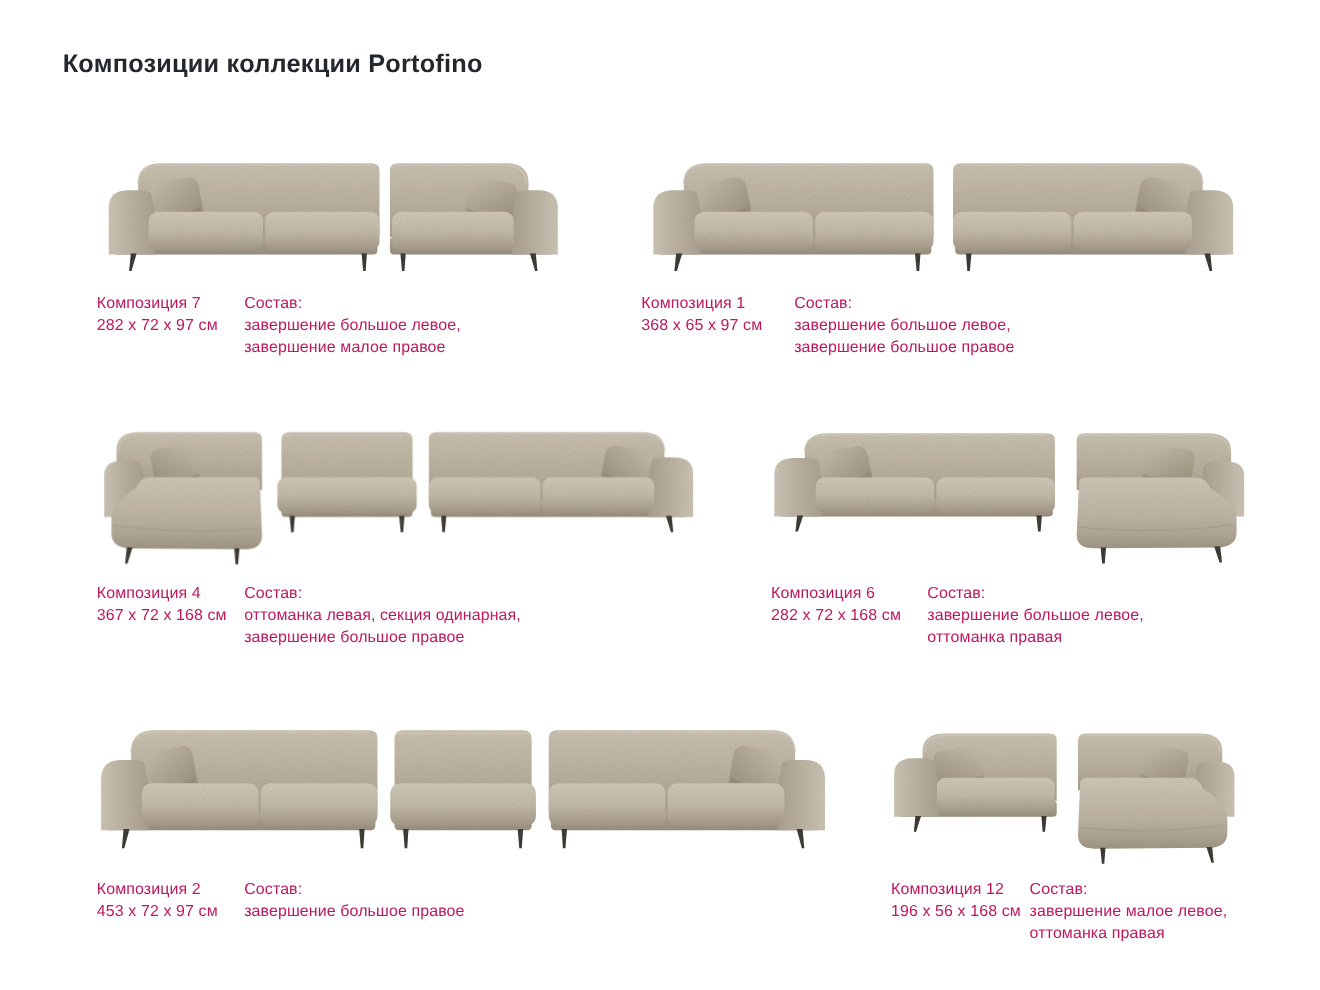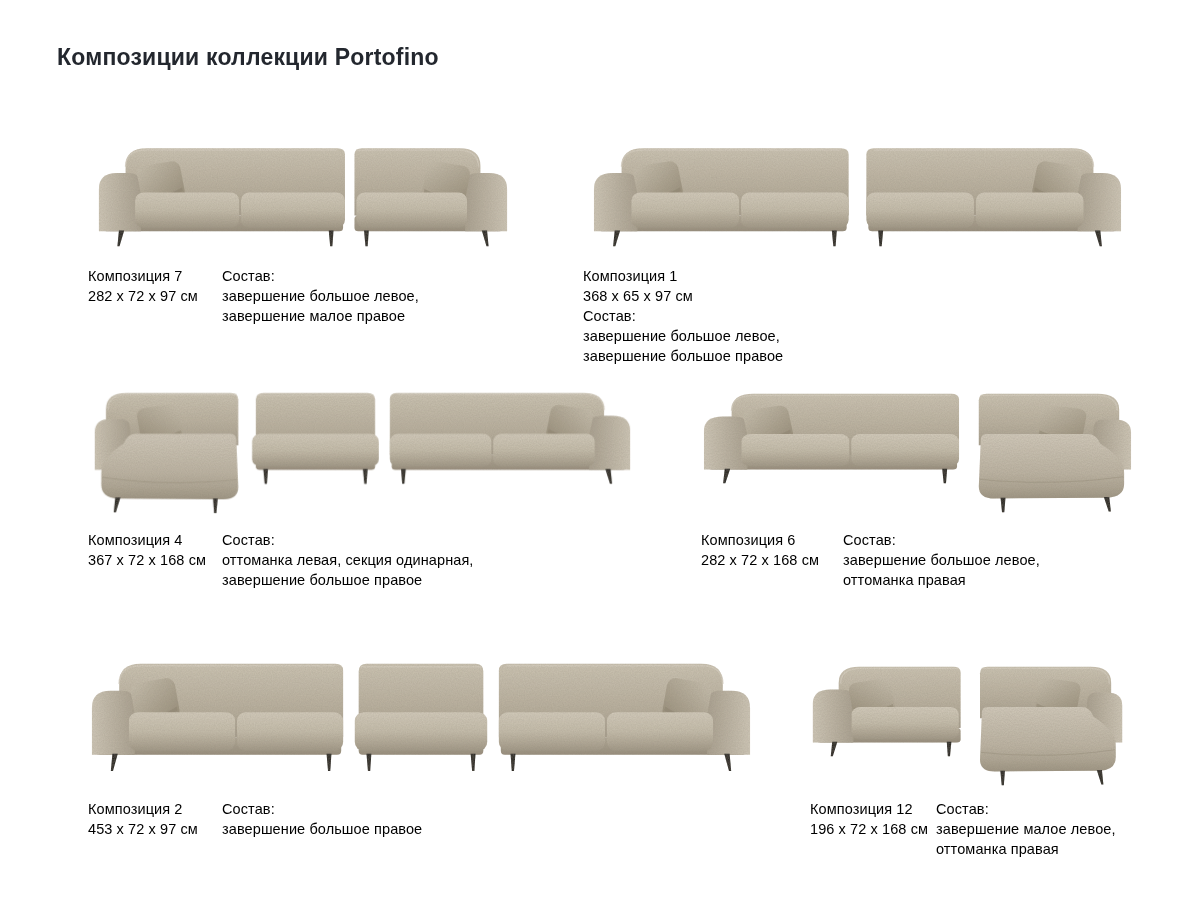--- a/index.html
+++ b/index.html
@@ -10,21 +10,21 @@
     position: absolute; left: 57px; top: 44px;
     font-size: 23px; font-weight: 600; letter-spacing: 0.2px; color: #23272e;
   }
 
   .sofa-box { position: absolute; }
   .sofa-box svg { width: 100%; height: 100%; display: block; }
 
   .info { position: absolute; display: flex; align-items: flex-start; }
   .info .col-left { flex: 0 0 auto; }
   .info .col-right { flex: 0 0 auto; }
-  .info div { font-size: 14.5px; line-height: 20px; font-weight: 400; color: #000000; letter-spacing: 0.1px; }
+  .info div { font-size: 14.5px; line-height: 20px; font-weight: 400; color: #be185d; letter-spacing: 0.1px; }
   .info .name { font-weight: 400; }
 
   .defs-holder { position: absolute; width: 0; height: 0; overflow: hidden; }
 </style>
 </head>
 <body>
 
 <svg class="defs-holder" aria-hidden="true">
   <defs>
     <linearGradient id="gBack" x1="0" y1="0" x2="0" y2="1">
@@ -151,21 +151,21 @@
 </div>
 
 <div class="sofa-box" style="left:592px; top:143px; width:531px; height:106px;">
   <svg viewBox="0 0 538 120" preserveAspectRatio="none">
     <g filter="url(#grain)">
       <use href="#mBigLeft"></use>
       <use href="#mBigLeft" transform="translate(538,0) scale(-1,1)"></use>
     </g>
   </svg>
 </div>
-<div class="info" style="left:583px; top:266px;flex-direction:column;">
+<div class="info" style="left:583px; top:266px;">
   <div class="col-left" style="width:139px;">
     <div class="name">Композиция 1</div>
     <div class="dims">368 x 65 x 97 см</div>
   </div>
   <div class="col-right">
     <div class="sostav-label">Состав:</div>
     <div class="sostav-line">завершение большое левое,</div>
     <div class="sostav-line">завершение большое правое</div>
   </div>
 </div>
@@ -235,20 +235,20 @@
   <svg viewBox="0 0 340 154" preserveAspectRatio="none">
     <g filter="url(#grain)">
       <use href="#mSmallRight" transform="translate(170,0) scale(-1,1)"></use>
       <use href="#mChaiseRight" transform="translate(175,0)"></use>
     </g>
   </svg>
 </div>
 <div class="info" style="left:810px; top:799px;">
   <div class="col-left" style="width:126px;">
     <div class="name">Композиция 12</div>
-    <div class="dims">196 x 72 x 168 см</div>
+    <div class="dims">196 x 56 x 168 см</div>
   </div>
   <div class="col-right">
     <div class="sostav-label">Состав:</div>
     <div class="sostav-line">завершение малое левое,</div>
     <div class="sostav-line">оттоманка правая</div>
   </div>
 </div>
 
 </body></html>

